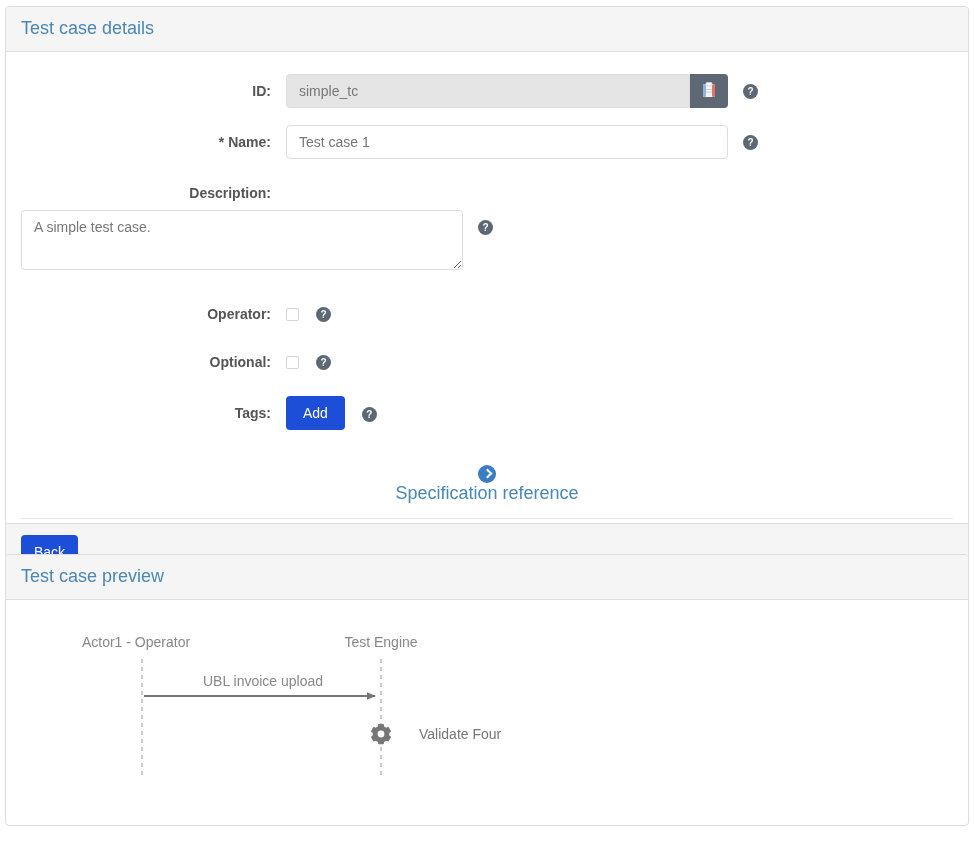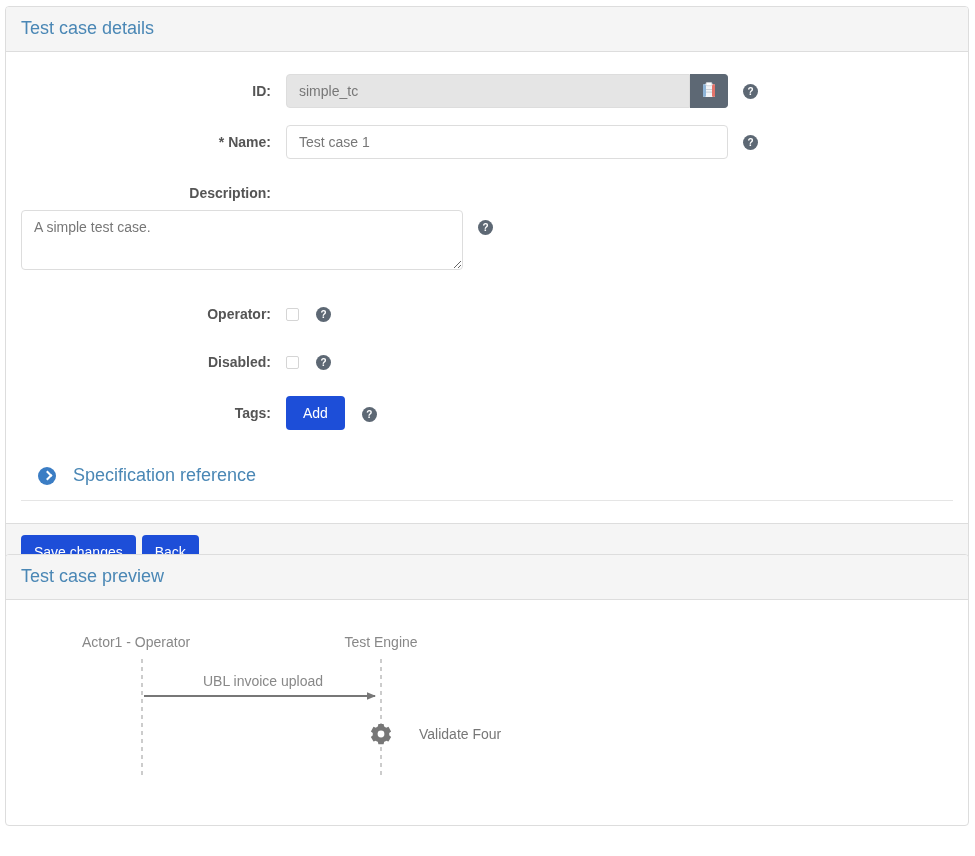--- a/index.html
+++ b/index.html
@@ -167,20 +167,21 @@
   }
   .btn-add { padding: 6px 16px; }
 
   
   .section {
     border-bottom: 1px solid #e5e5e5;
     padding: 14px 0 14px 0;
     display: flex;
     align-items: center;
     cursor: pointer;
+    flex-direction: column;
   }
   .section-first { padding-top: 12px; }
   .chev {
     width: 18px; height: 18px;
     border-radius: 50%;
     background: #3b7dc4;
     margin-left: 17px;
     margin-right: 17px;
     position: relative;
     flex: 0 0 auto;
@@ -275,21 +276,21 @@
 
       <div class="form-group" style="margin-top:27px;">
         <div class="ctrl-label">Operator:</div>
         <div class="ctrl-area">
           <input class="cb" type="checkbox" style="">
           <span class="help-icon">?</span>
         </div>
       </div>
 
       <div class="form-group" style="margin-top:14px;">
-        <div class="ctrl-label">Disabled:</div>
+        <div class="ctrl-label">Optional:</div>
         <div class="ctrl-area">
           <input class="cb" type="checkbox" style="">
           <span class="help-icon">?</span>
         </div>
       </div>
 
       <div class="form-group" style="margin-top:17px;">
         <div class="ctrl-label">Tags:</div>
         <div class="ctrl-area">
           <button class="btn btn-add">Add</button>
@@ -299,21 +300,20 @@
 
       <div class="section section-first" style="margin-top:23px;">
         <span class="chev"></span>
         <span class="section-title">Specification reference</span>
       </div>
 
 
     </div>
 
     <div class="panel-footer">
-      <button class="btn">Save changes</button>
       <button class="btn">Back</button>
     </div>
   </div>
 
   <div class="panel" id="panel-preview">
     <div class="panel-heading">
       <div class="panel-title">Test case preview</div>
     </div>
 
     <div class="panel-body diagram-wrap" style="padding:0;">

